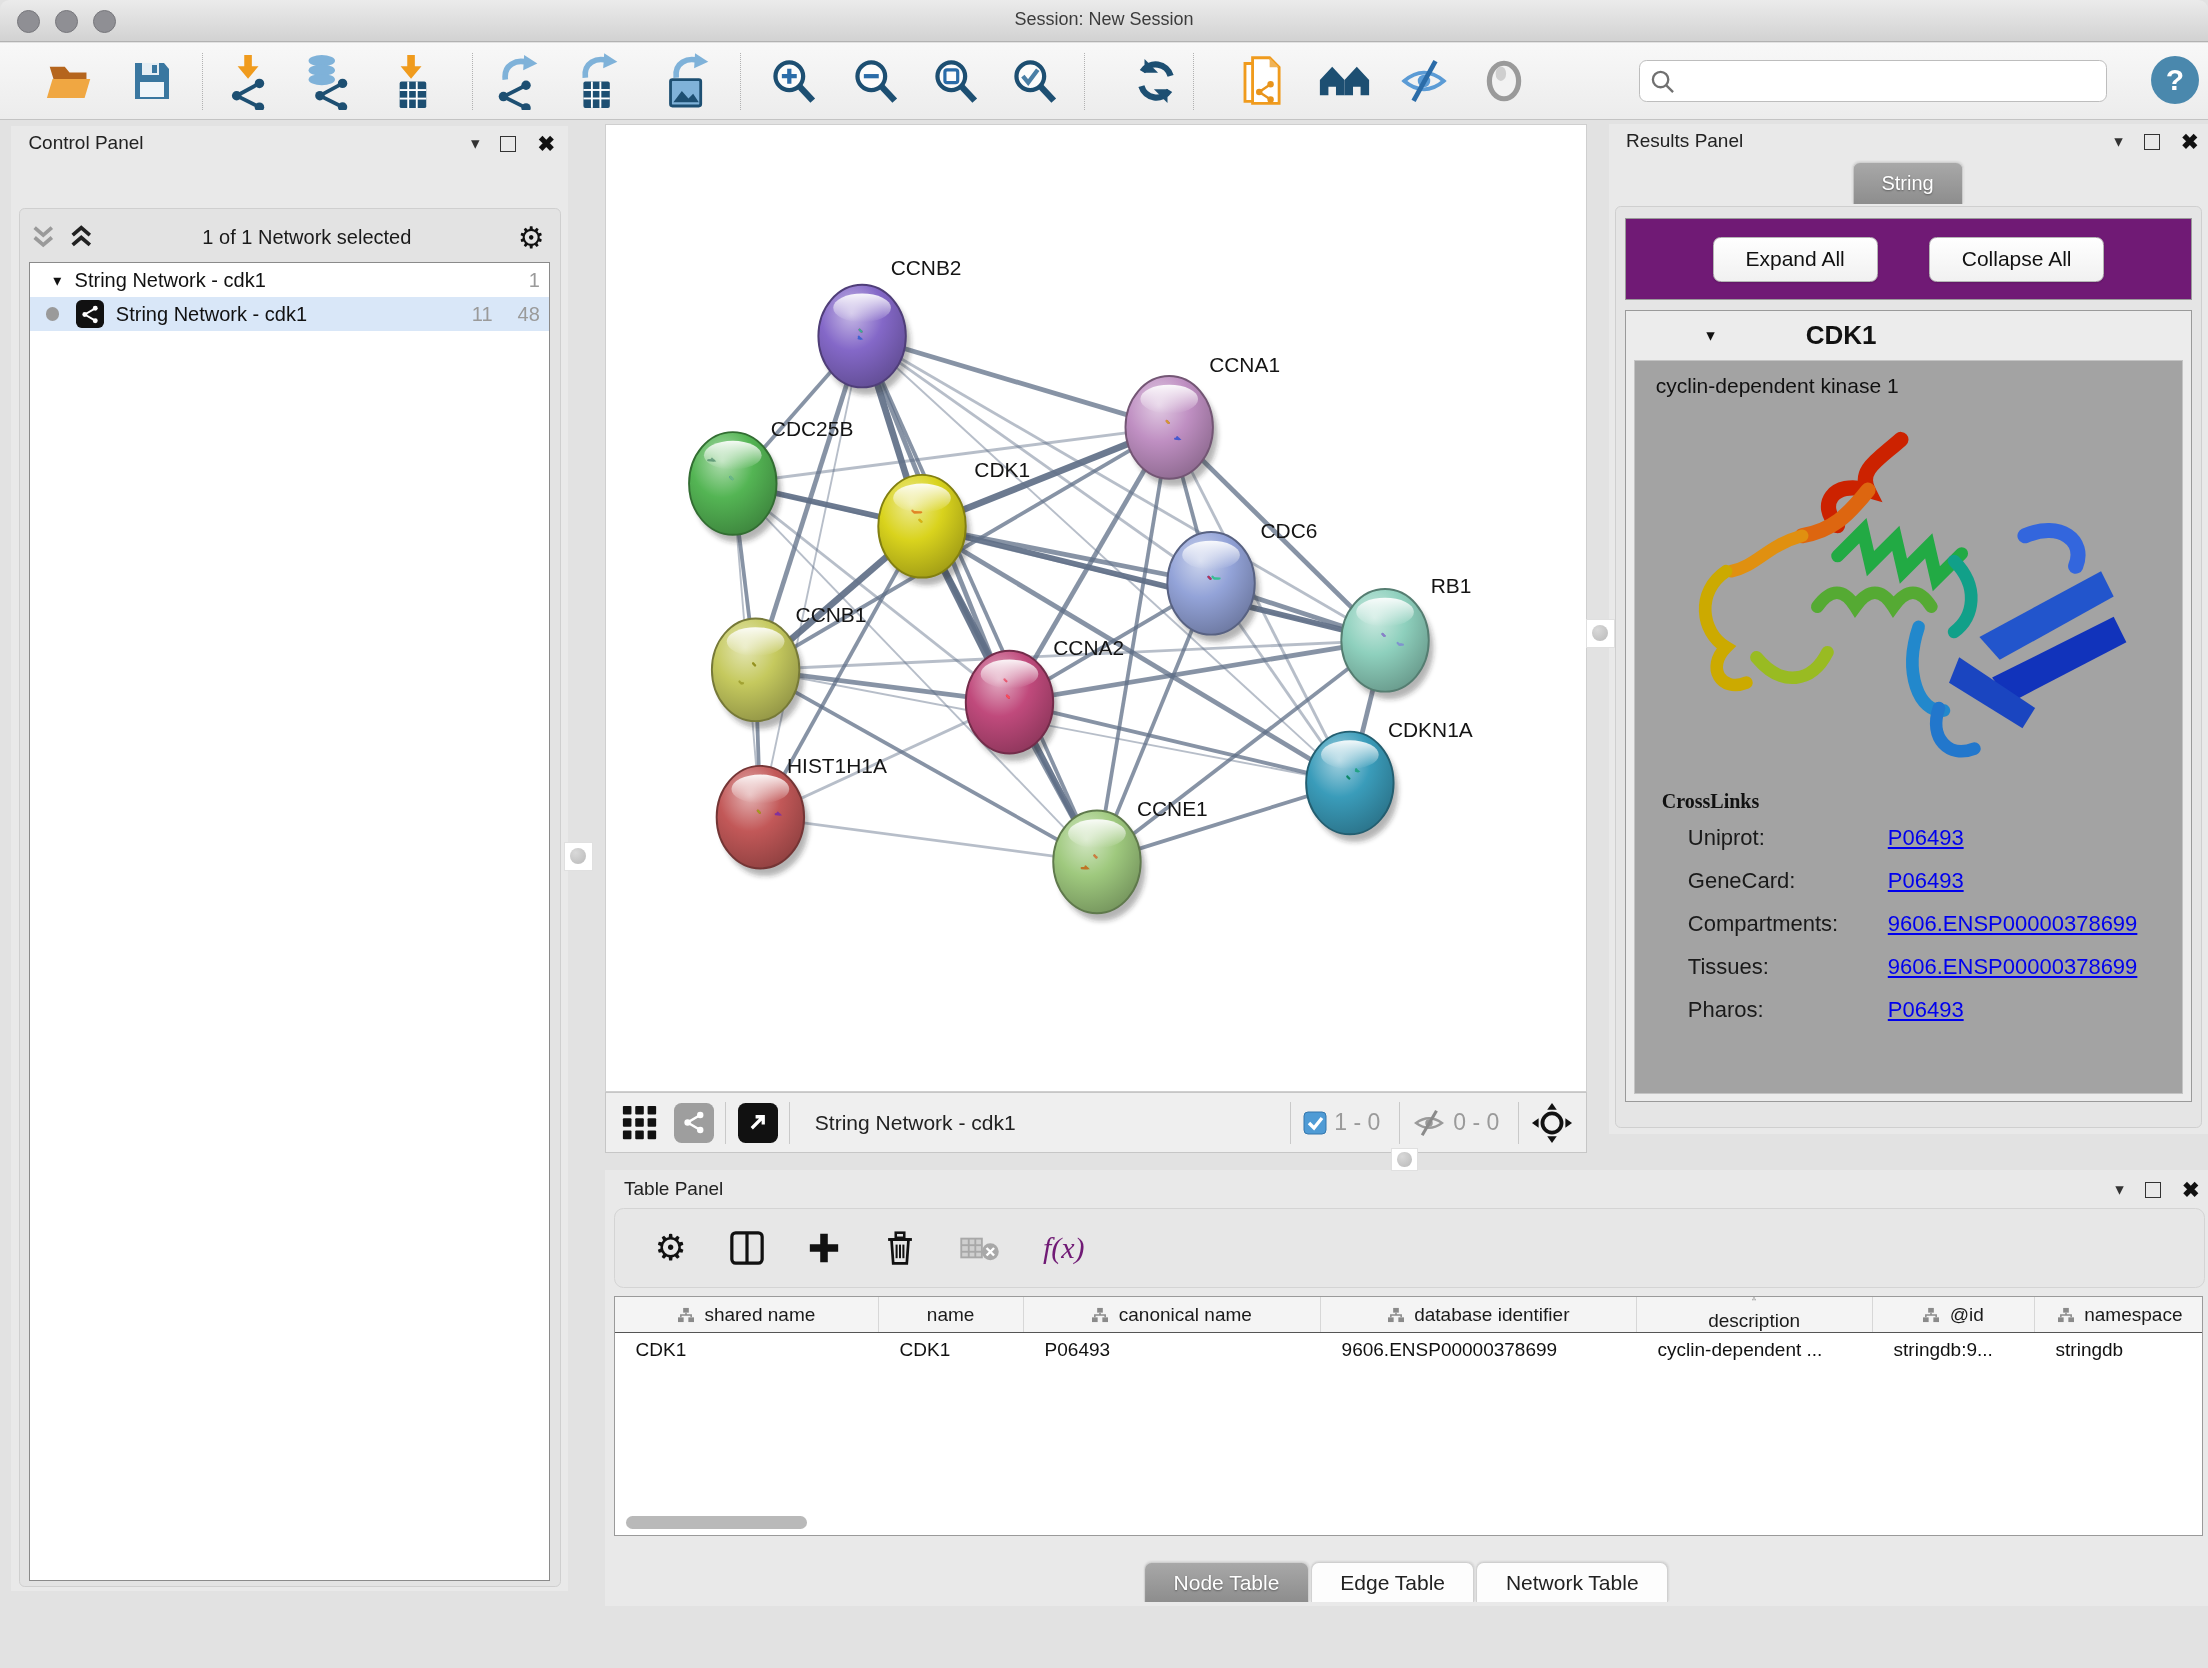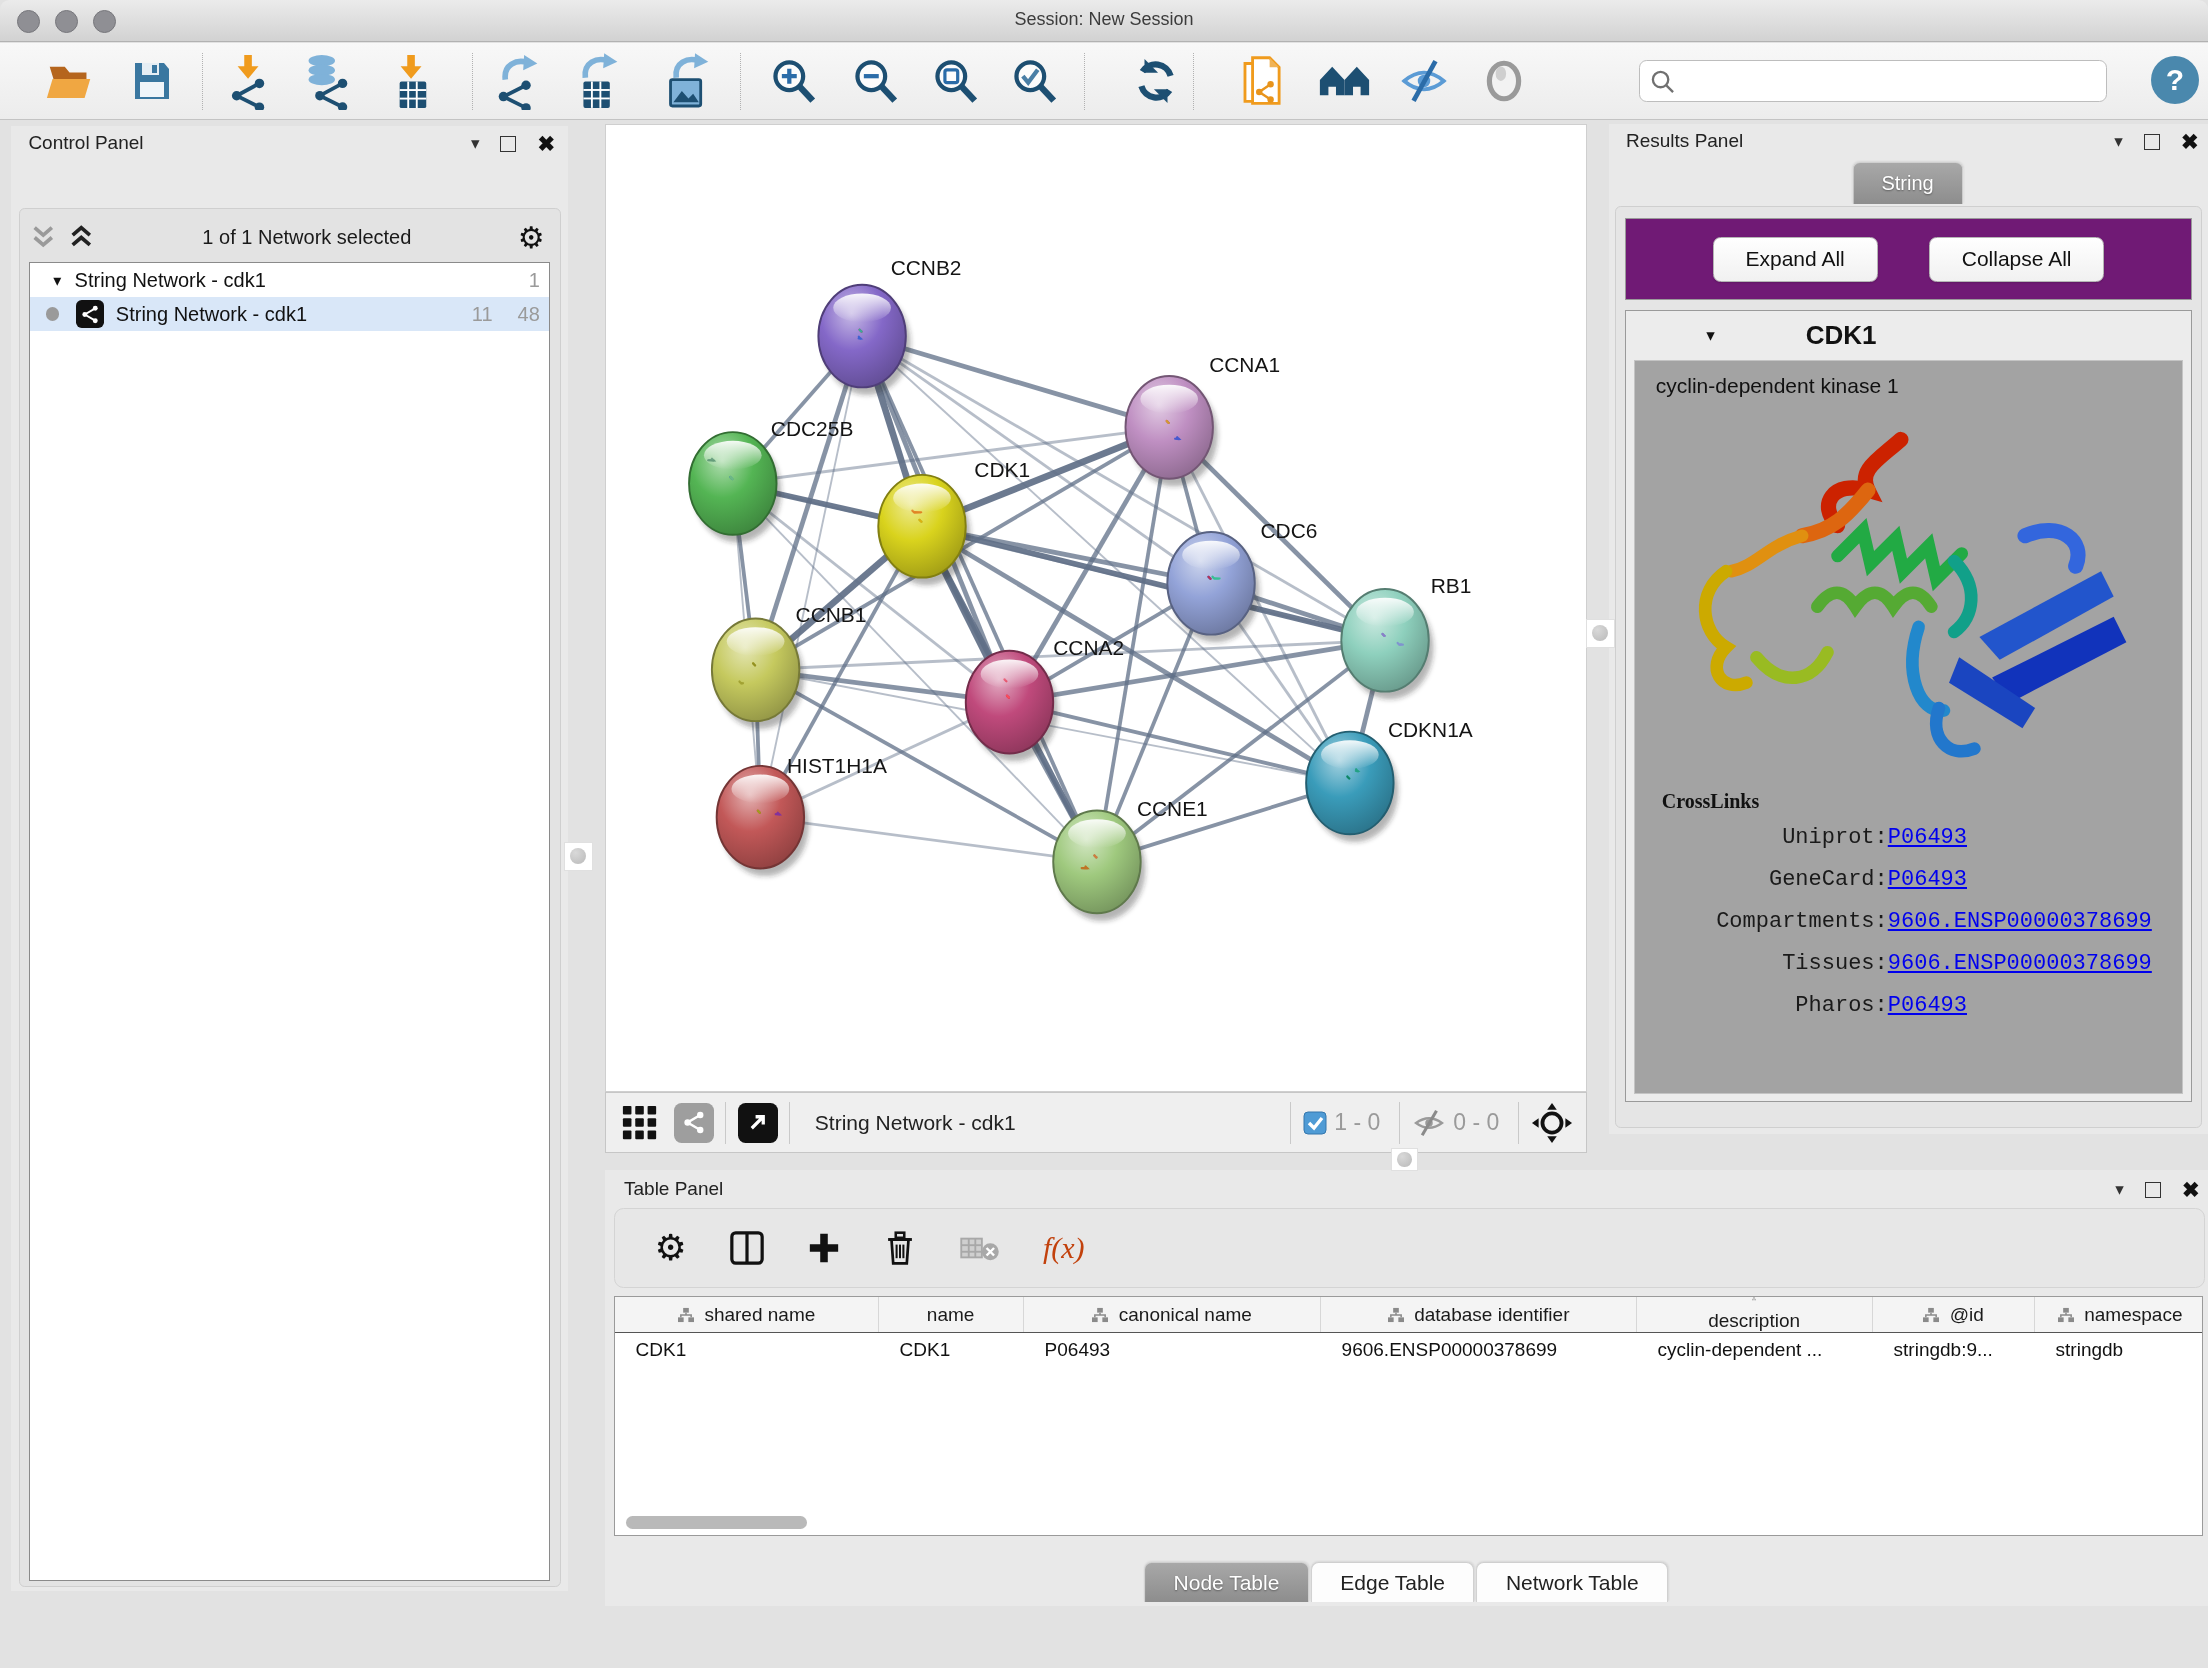--- a/index.html
+++ b/index.html
@@ -68,29 +68,29 @@
   .rp-box1 { position:absolute; left:9.5px; top:11.4px; right:9.5px; height:82px; border:1px solid #9a9a9a; background:#701a75;
     display:flex; align-items:center; justify-content:center; gap:51px; }
   .rp-btn { background:linear-gradient(#fff,#f1f1f1); border:1px solid #b5b5b5; border-radius:7.6px;
     font-size:21px; color:#111; padding:9.5px 32px; box-shadow:0 1px 1.9px rgba(0,0,0,.15); }
   .rp-box2 { position:absolute; left:9.5px; top:103px; right:9.5px; bottom:25px; border:1px solid #9a9a9a; background:#ececec; }
   .gene-hdr { height:49px; display:flex; align-items:center; }
   .gene-name { font-size:26px; font-weight:bold; color:#111; margin-left:91px; }
   .gene-body { position:absolute; left:7.6px; top:49px; right:7.6px; bottom:7.6px; border:1px solid #c4c4c4; background:#a3a3a3; overflow:hidden; }
   .gene-desc { font-size:21px; color:#111; margin:13.3px 0 0 21px; }
   .xl-title { font-family:Liberation Serif, serif; font-weight:bold; font-size:20px; color:#111; margin:5.7px 0 5.7px 27px; }
-  .xl-row { display:flex; font-family:Liberation Mono, monospace; font-size:22px; margin:12px 0 17px 53px;text-align:right; }
+  .xl-row { display:flex; font-family:Liberation Sans, sans-serif; font-size:22px; margin:12px 0 17px 53px; }
   .xl-label { width:200px; color:#1a1a1a; }
   .xl-link { color:#0000ee; text-decoration:underline; }
 
   
   .table-panel { position:absolute; left:605px; top:1170px; width:1604px; height:436px; background:#e9e9e9; }
   .tp-toolbar { position:absolute; left:8.6px; top:38px; right:3.8px; height:80px; background:#e7e7e7;
     border:1px solid #d4d4d4; border-radius:9.5px; display:flex; align-items:center; gap:42px; padding-left:40px; }
-  .fx { font-family:"Liberation Serif", serif; font-style:italic; font-size:30px; color:#c2410c; }
+  .fx { font-family:"Liberation Serif", serif; font-style:italic; font-size:30px; color:#701a75; }
   .datatable { position:absolute; left:8.6px; top:126px; right:5.7px; height:240px; background:#fff; border:1px solid #9a9a9a; overflow:hidden; }
   .thead { display:flex; height:36px; background:#f4f4f4; border-bottom:1.9px solid #555; }
   .th { display:flex; align-items:center; justify-content:center; gap:9.5px; font-size:19px; color:#1a1a1a;
     border-right:1px solid #d7d7d7; overflow:hidden; white-space:nowrap; flex:none; }
   .trow { display:flex; height:34px; }
   .td { display:flex; align-items:center; font-size:19px; color:#111; padding-left:21px; overflow:hidden; white-space:nowrap; flex:none; }
   .hscroll { position:absolute; left:11.4px; bottom:5.7px; height:13.3px; width:181px; background:#b9b9b9; border-radius:6.7px; }
   .tp-tabs { position:absolute; bottom:3.8px; left:50%; transform:translateX(-50%); display:flex; }
   .tp-tabs .tab { height:40px; font-size:21px; }
 

